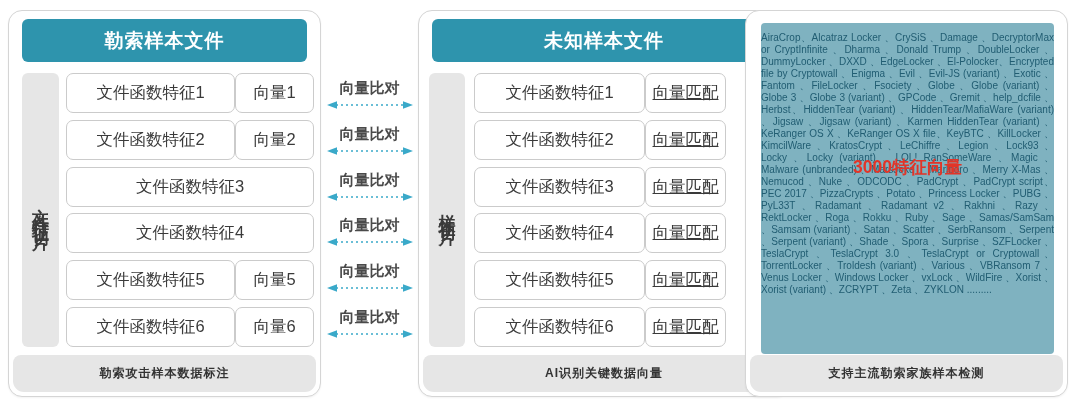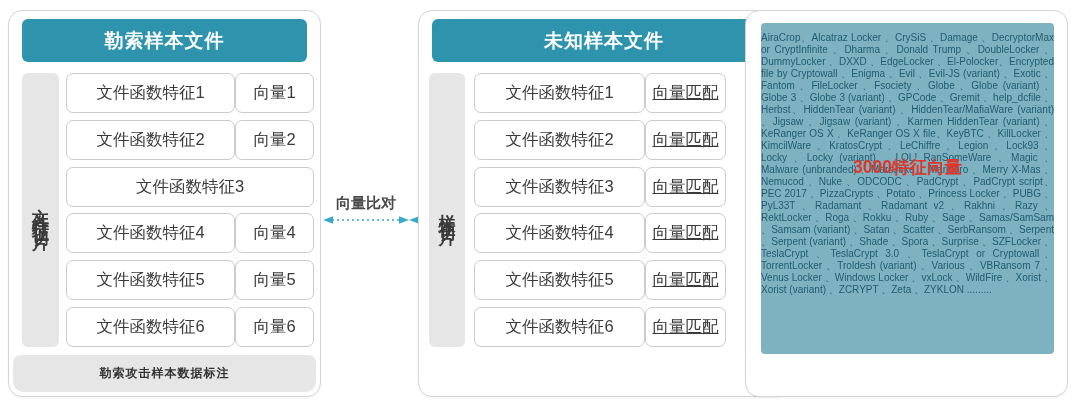--- a/index.html
+++ b/index.html
@@ -37,21 +37,21 @@
   .feature{flex:1 1 auto;}
   .vector{flex:0 0 79px;}
   .card-mid .vector{flex:0 0 81px;text-decoration:underline;}
 
   .footerbar{position:absolute;left:4px;right:4px;bottom:4px;height:37px;
         background:#e6e6e6;border-radius:8px 8px 11px 11px;display:flex;
         align-items:center;justify-content:center;font-size:12px;font-weight:600;
         color:#333333;letter-spacing:1px;}
 
   .compare-col{position:absolute;left:323px;top:72px;width:93px;height:274px;
-        display:flex;flex-direction:row;font-family:Liberation Mono, monospace;}
+        display:flex;flex-direction:column;font-family:Liberation Mono, monospace;}
   .cmp{flex:1 1 0;display:flex;flex-direction:column;align-items:center;
         justify-content:center;gap:2px;}
   .cmp .lbl{font-size:15px;font-weight:600;color:#4a4a4a;}
   .cmp svg{display:block;}
 
   .family-box{position:absolute;left:15px;top:12px;width:293px;height:331px;
         background:#7fb2c0;border-radius:4px;box-sizing:border-box;}
   .family-text{margin:0;padding:9px 0;font-size:10px;line-height:12px;
         color:#215d72;text-align:justify;font-weight:500;}
   .overlay{position:absolute;left:0;right:0;top:132px;text-align:center;
@@ -75,21 +75,20 @@
       </div>
       <div class="row">
         <div class="cellbox feature">文件函数特征2</div>
         <div class="cellbox vector">向量2</div>
       </div>
       <div class="row">
         <div class="cellbox feature">文件函数特征3</div>
       </div>
       <div class="row">
         <div class="cellbox feature">文件函数特征4</div>
-        <div class="cellbox vector">向量4</div>
       </div>
       <div class="row">
         <div class="cellbox feature">文件函数特征5</div>
         <div class="cellbox vector">向量5</div>
       </div>
       <div class="row">
         <div class="cellbox feature">文件函数特征6</div>
         <div class="cellbox vector">向量6</div>
       </div>
     </div>
@@ -171,24 +170,26 @@
       </div>
       <div class="row">
         <div class="cellbox feature">文件函数特征5</div>
         <div class="cellbox vector">向量匹配</div>
       </div>
       <div class="row">
         <div class="cellbox feature">文件函数特征6</div>
         <div class="cellbox vector">向量匹配</div>
       </div>
     </div>
+    <div class="footerbar">AI识别关键数据向量</div>
   </section>
 
   <section class="card card-right">
     <div class="family-box">
       <p class="family-text">AiraCrop、Alcatraz Locker 、CrySiS 、Damage 、DecryptorMax or CryptInfinite 、Dharma 、Donald Trump 、DoubleLocker 、DummyLocker 、DXXD 、EdgeLocker 、El-Polocker、Encrypted file by Cryptowall 、Enigma 、Evil 、Evil-JS (variant) 、Exotic 、Fantom 、FileLocker 、Fsociety 、Globe 、Globe (variant) 、Globe 3 、Globe 3 (variant) 、GPCode 、Gremit 、help_dcfile 、Herbst、HiddenTear (variant) 、HiddenTear/MafiaWare (variant) 、Jigsaw 、Jigsaw (variant) 、Karmen HiddenTear (variant) 、KeRanger OS X 、KeRanger OS X file、KeyBTC 、KillLocker 、KimcilWare 、KratosCrypt 、LeChiffre 、Legion 、Lock93 、Locky 、Locky (variant) 、LOL! RanSomeWare 、Magic 、Malware (unbranded) 、MarsJoke 、Marlboro 、Merry X-Mas 、Nemucod 、Nuke 、ODCODC 、PadCrypt 、PadCrypt script、PEC 2017 、PizzaCrypts 、Potato 、Princess Locker 、PUBG 、PyL33T 、Radamant 、Radamant v2 、Rakhni 、Razy 、RektLocker 、Roga 、Rokku 、Ruby 、Sage 、Samas/SamSam 、Samsam (variant) 、Satan 、Scatter 、SerbRansom 、Serpent 、Serpent (variant) 、Shade 、Spora 、Surprise 、SZFLocker 、TeslaCrypt 、TeslaCrypt 3.0 、TeslaCrypt or Cryptowall、TorrentLocker 、Troldesh (variant) 、Various 、VBRansom 7 、Venus Locker 、Windows Locker 、vxLock 、WildFire 、Xorist 、Xorist (variant) 、ZCRYPT 、Zeta 、ZYKLON .........</p>
       <div class="overlay">
         <div>3000特征向量</div>
       </div>
     </div>
+    <div class="footerbar">支持主流勒索家族样本检测</div>
   </section>
 
 </div>
 
 </body></html>

